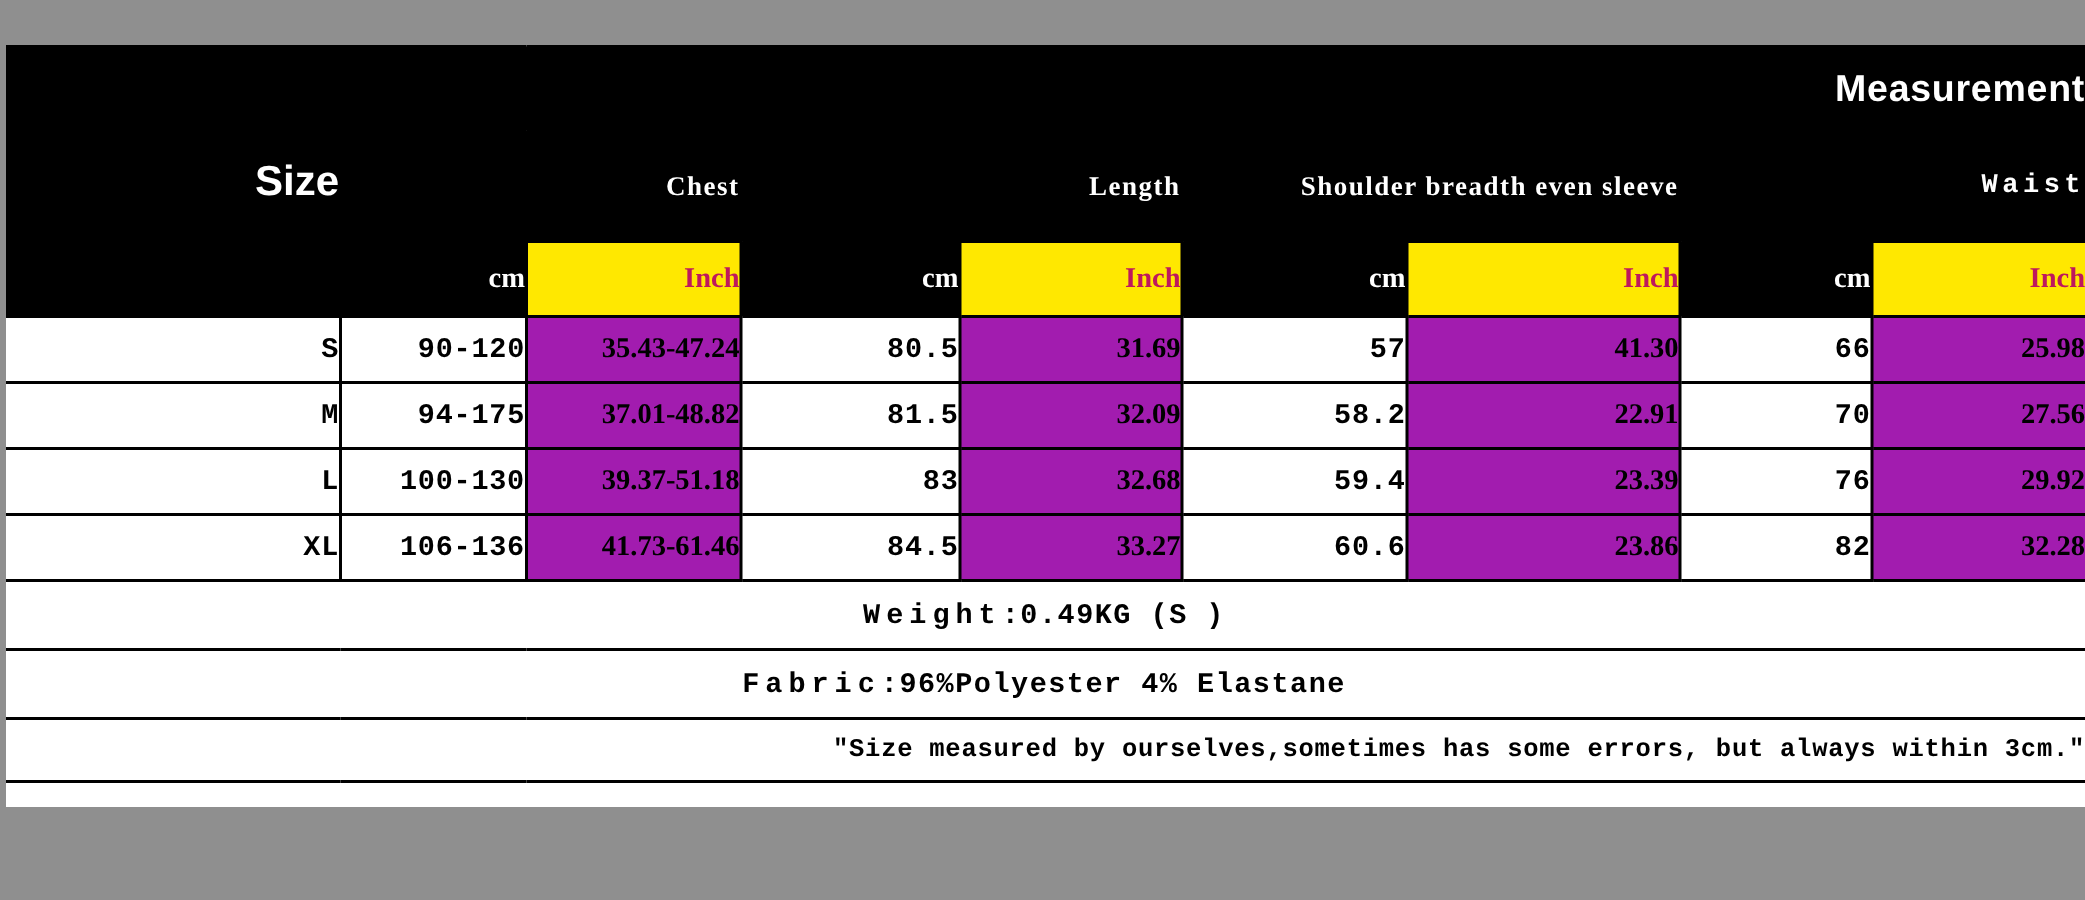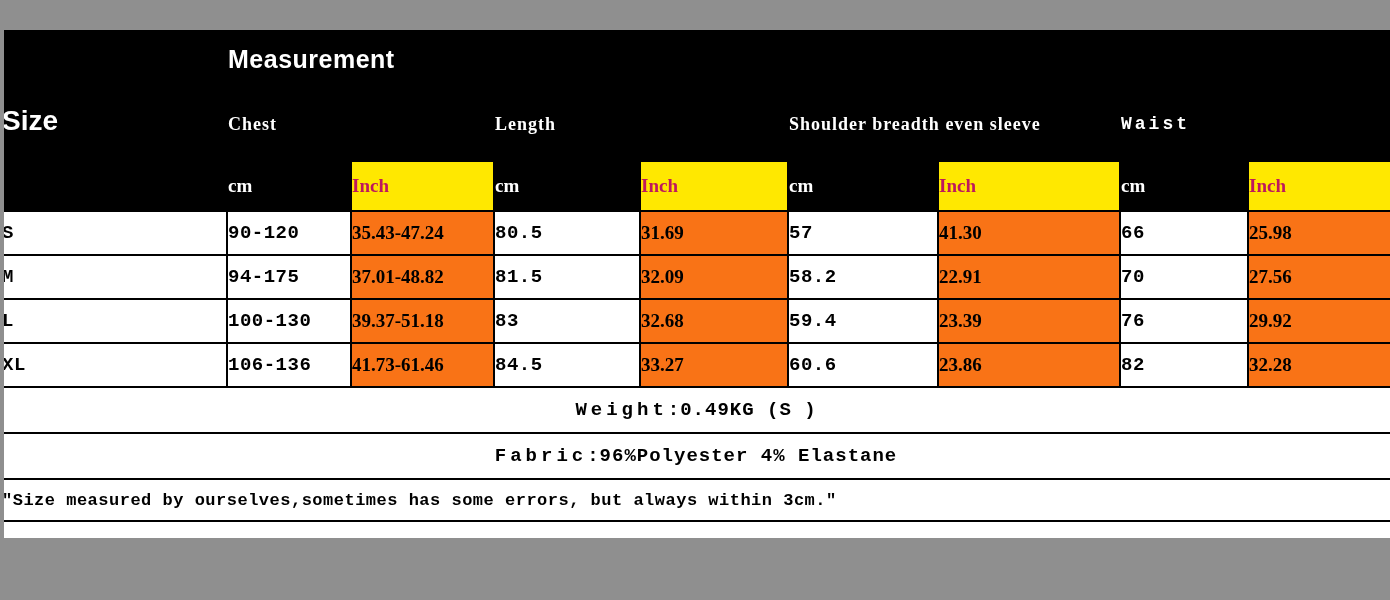--- a/index.html
+++ b/index.html
@@ -23,39 +23,39 @@
     box-sizing: border-box;
   }
   table.size-table {
     border-collapse: collapse;
     width: 1390px;
     table-layout: fixed;
     background: #ffffff;
   }
   table.size-table td, table.size-table th {
     border: 2px solid #000000;
-    text-align: left;
+    text-align: right;
     vertical-align: middle;
     padding: 0;
     font-weight: bold;
   }
   .hdr-black {
     background: #000000;
     color: #ffffff;
   }
   .hdr-yellow {
     background: #ffe800;
     color: #be185d;
   }
   .cell-white {
     background: #ffffff;
     color: #000000;
   }
   .cell-yellow {
-    background: #f97316;
+    background: #a21caf;
     color: #000000;
   }
   .measurement-title {
     font-family: "Liberation Sans", sans-serif;
     font-size: 25px;
     height: 54px;
     letter-spacing: 0.5px;
   }
   .size-title {
     font-family: "Liberation Sans", sans-serif;

